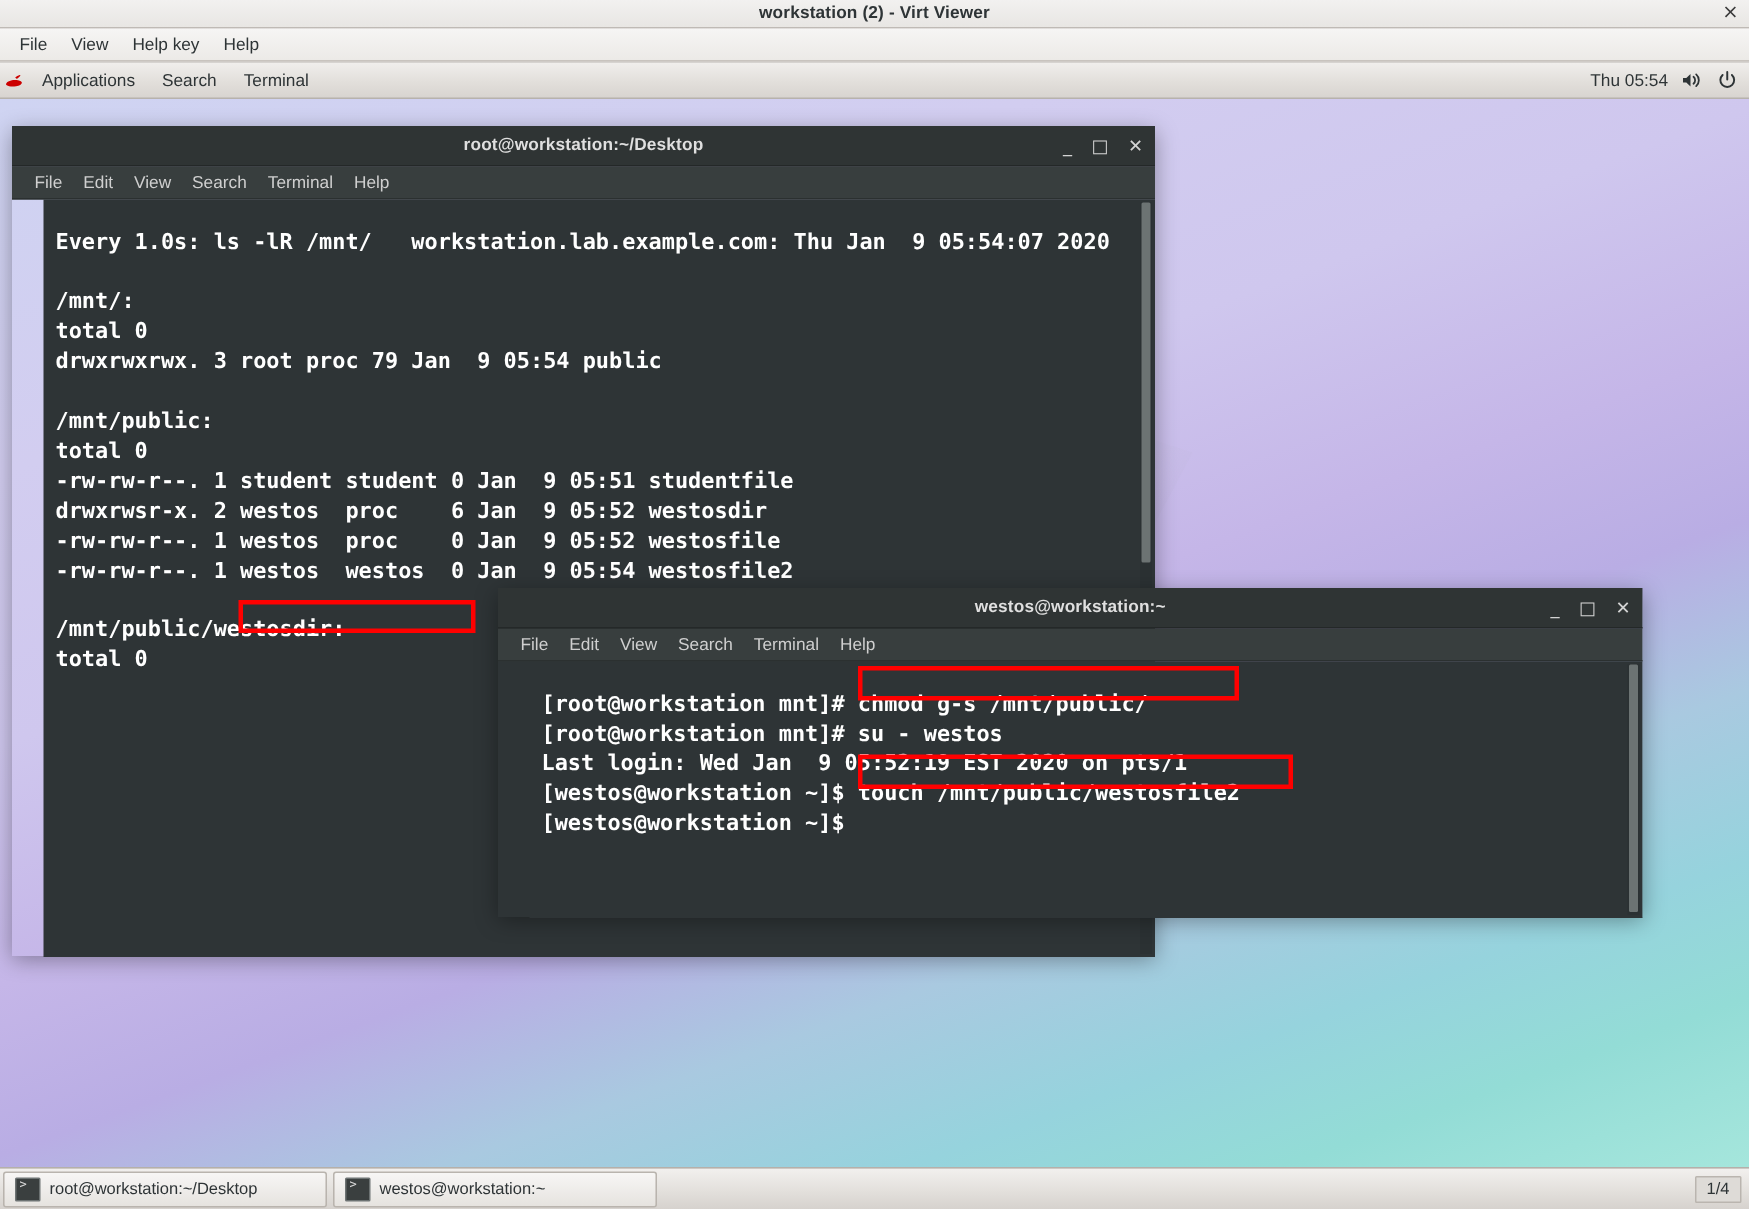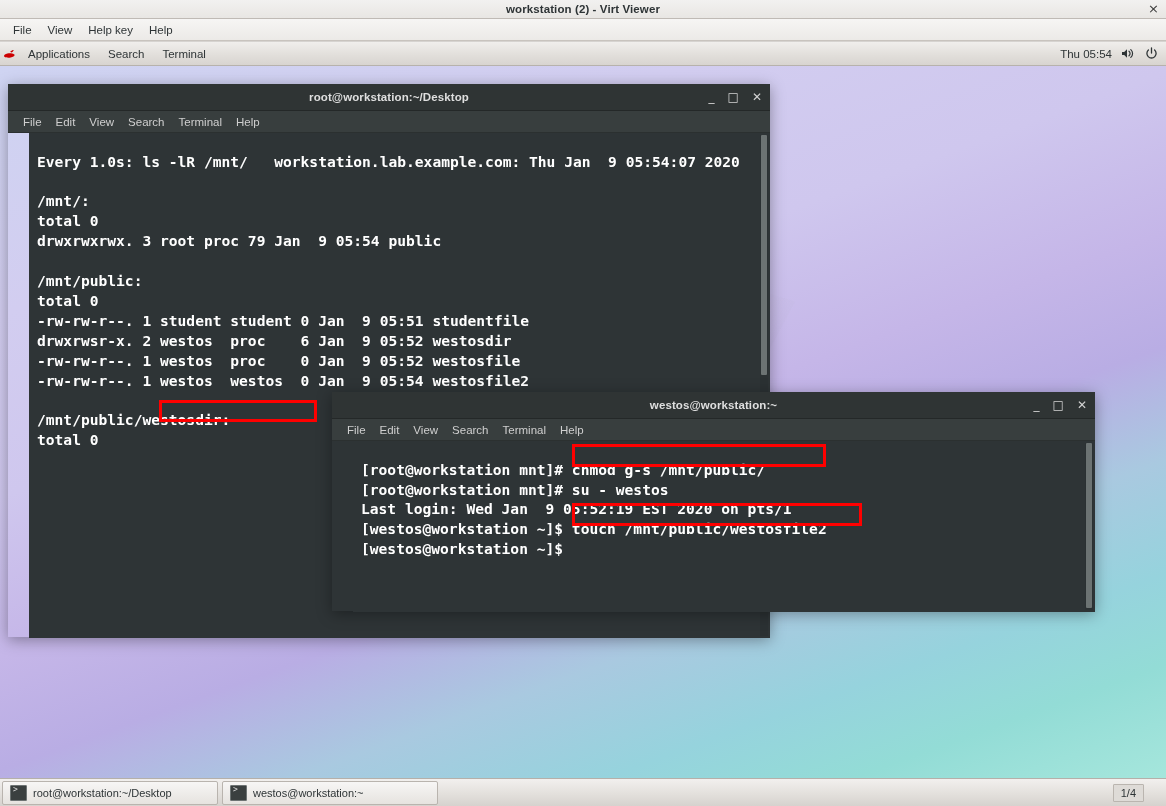--- a/index.html
+++ b/index.html
@@ -176,21 +176,21 @@
   .task-btn .tico {
     width: 15px; height: 14px; background: #3a3f3f;
     border: 1px solid #6d7373; border-radius: 1px;
     position: relative; flex: 0 0 auto;
   }
   .task-btn .tico:after {
     content: ">"; position: absolute; left: 2px; top: -1px;
     color: #d8d8d8; font-size: 8px; font-family: "DejaVu Sans Mono", monospace;
   }
   .ws-indicator {
-    margin-left: auto; margin-right: 22px;
+    margin-left: auto; margin-right: 5px;
     font-size: 11px; color: #2e3436;
     background: #dedbd7; border: 1px solid #bab5af;
     padding: 2px 7px; border-radius: 1px; cursor: pointer;
   }
   .watermark {
     position: absolute; right: 60px; top: 781px;
     font-size: 15px; color: rgba(255,255,255,0.62);
     font-family: "Liberation Sans", sans-serif;
     pointer-events: none; letter-spacing: .2px;
   }

